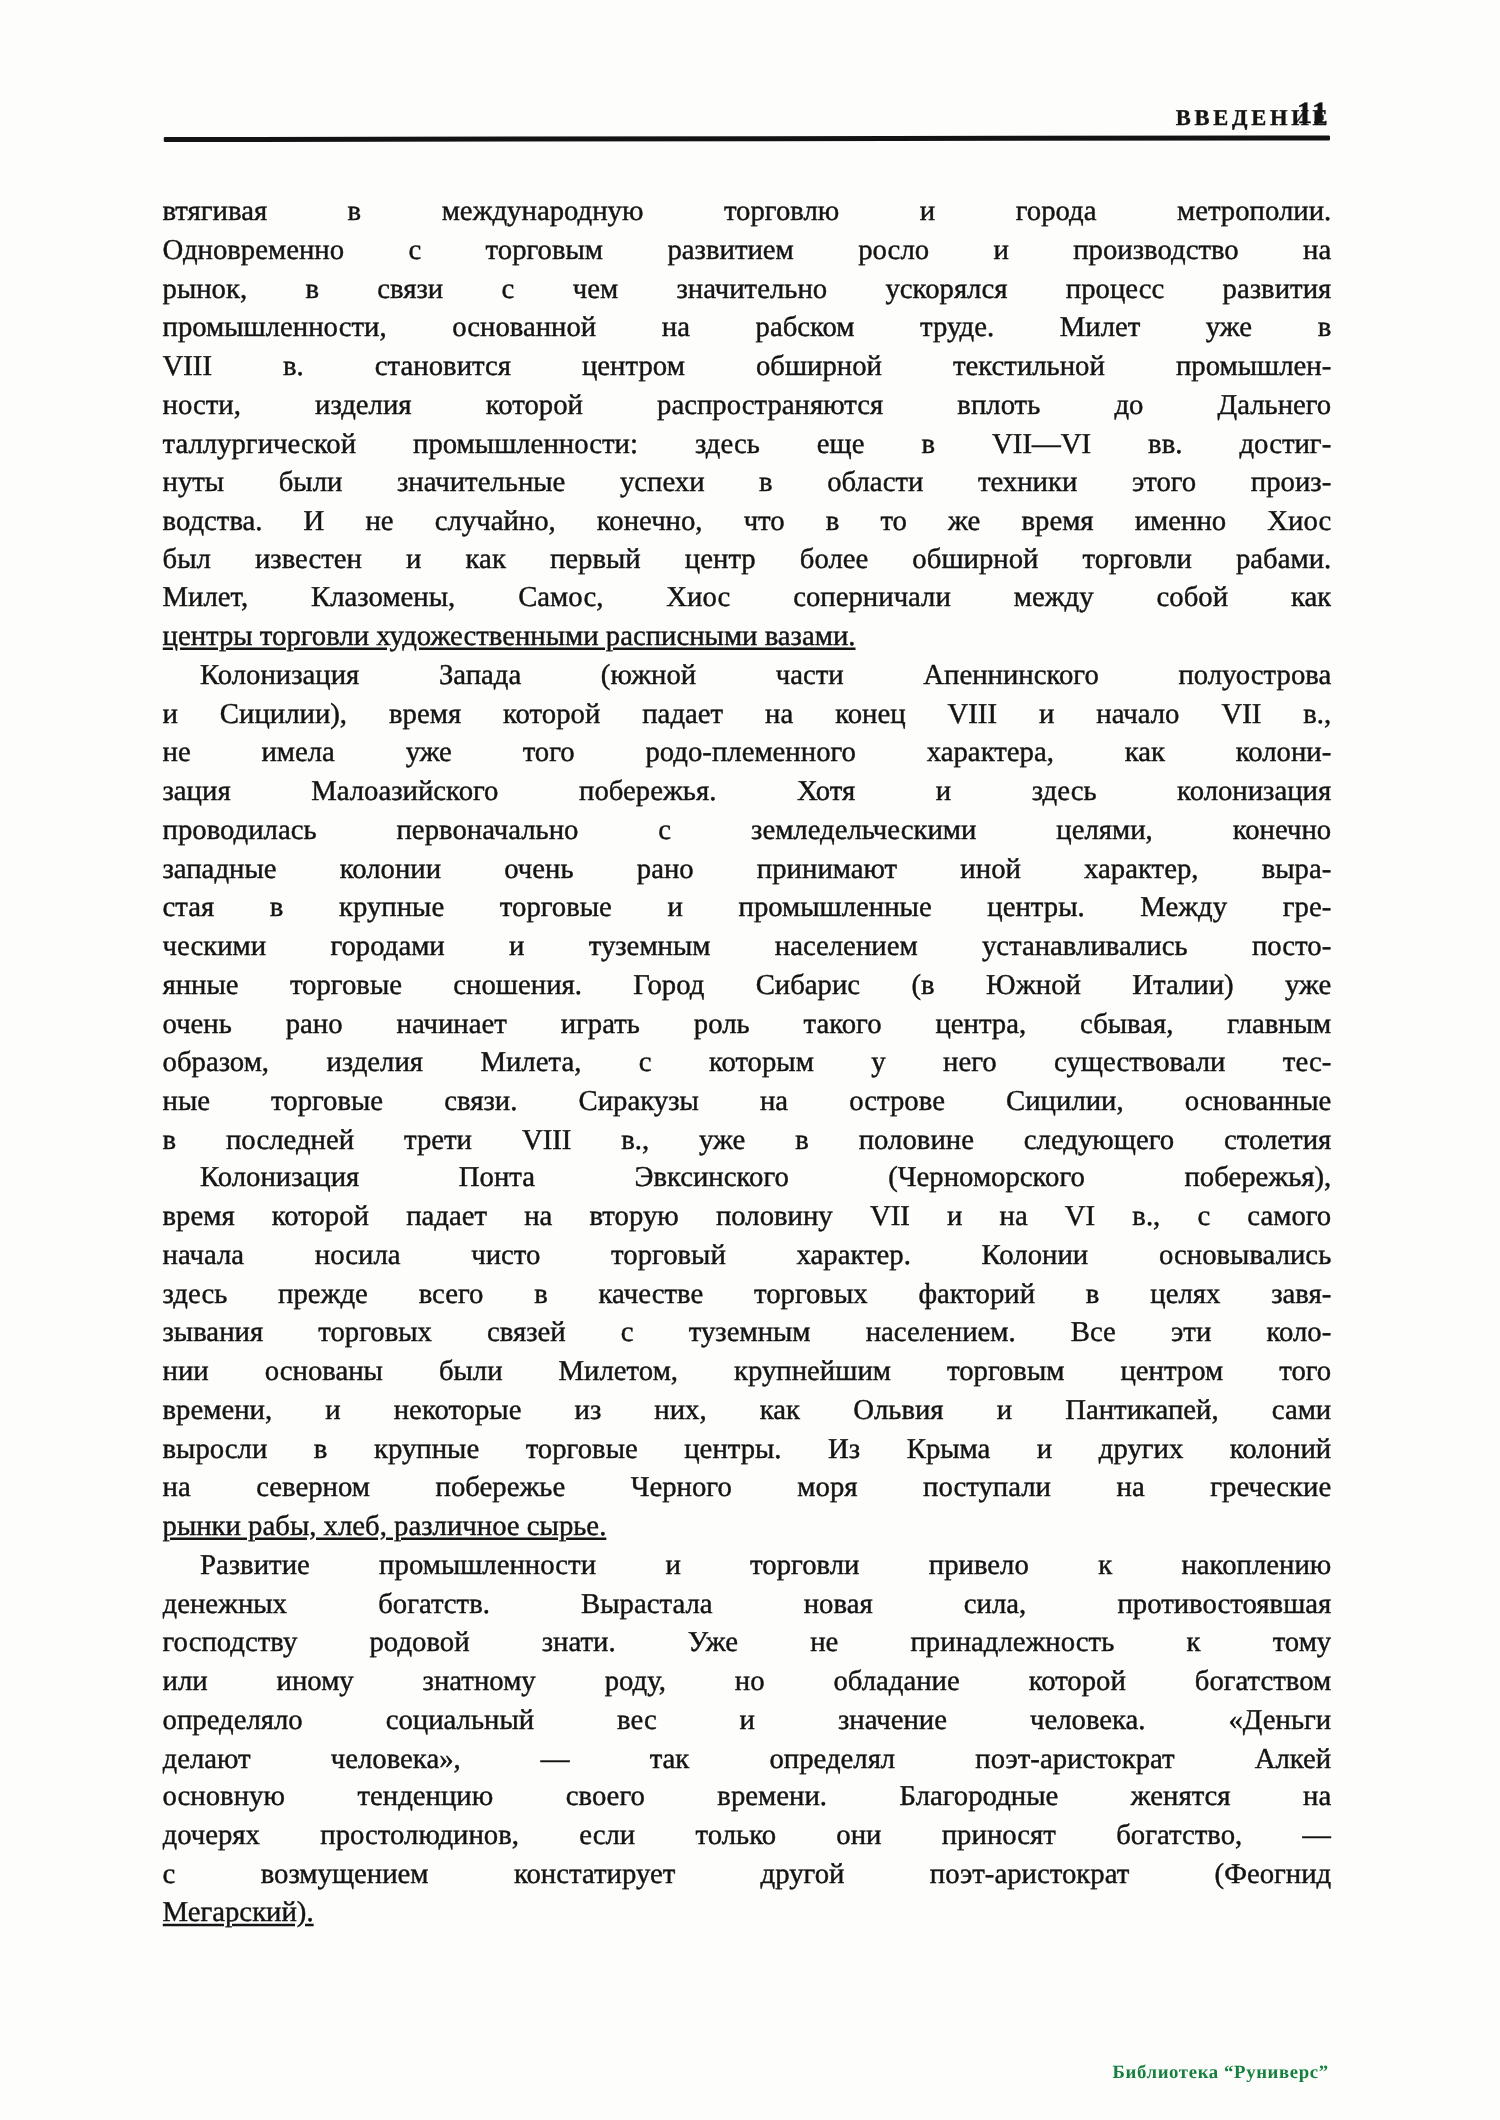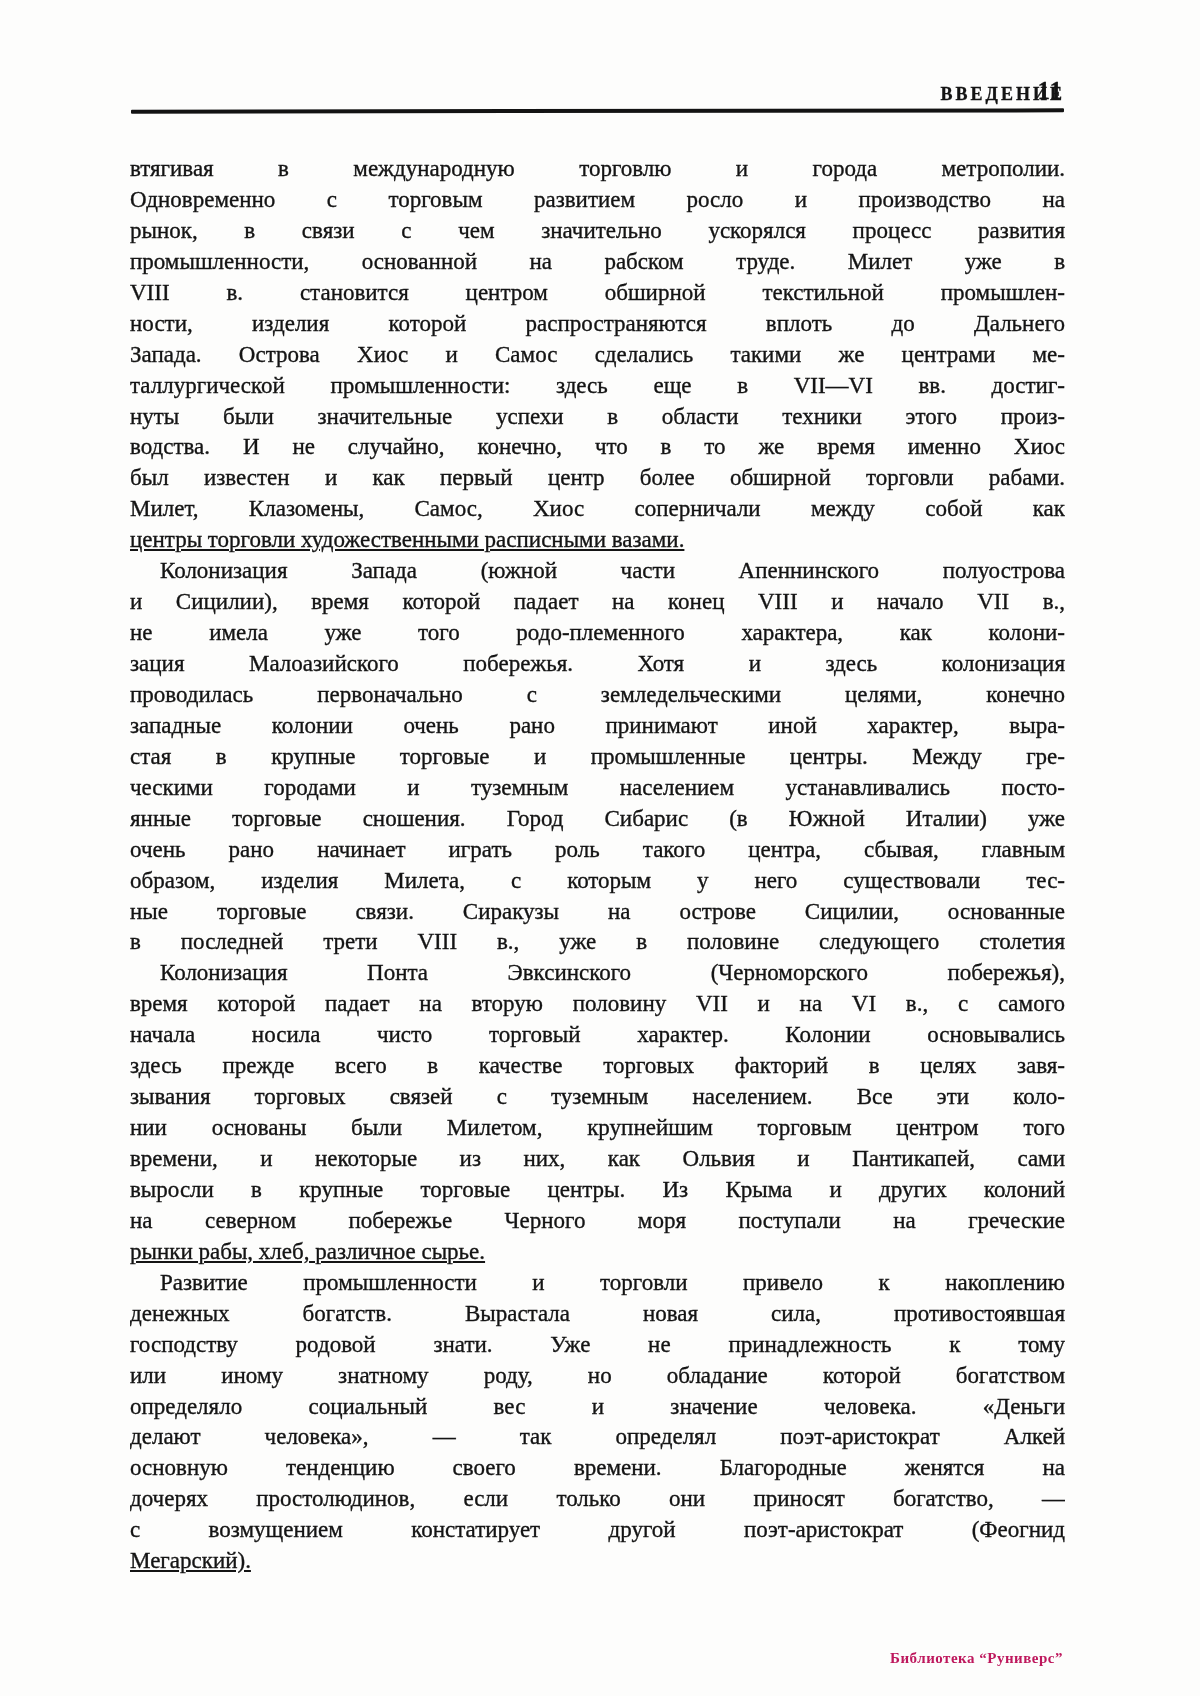--- a/index.html
+++ b/index.html
@@ -77,21 +77,21 @@
     text-align-last: left;
     text-decoration: underline;
   }
   
   .watermark {
     position: absolute;
     top: 1650px;
     right: 137px;
     font-size: 15px;
     font-weight: bold;
-    color: #be185d;
+    color: #15803d;
     letter-spacing: 0.5px;
     font-family: "Liberation Serif", "DejaVu Serif", serif;
   }
 </style>
 </head>
 <body>
 
 <div class="page">
 
   <div class="running-head">
@@ -102,21 +102,20 @@
 
   <div class="head-rule"></div>
 
   <div class="body-text" id="body-text">
       <div class="line">втягивая в международную торговлю и города метрополии.</div>
       <div class="line">Одновременно с торговым развитием росло и производство на</div>
       <div class="line">рынок, в связи с чем значительно ускорялся процесс развития</div>
       <div class="line">промышленности, основанной на рабском труде. Милет уже в</div>
       <div class="line">VIII в. становится центром обширной текстильной промышлен-</div>
       <div class="line">ности, изделия которой распространяются вплоть до Дальнего</div>
-      <div class="line">Запада. Острова Хиос и Самос сделались такими же центрами ме-</div>
       <div class="line">таллургической промышленности: здесь еще в VII—VI вв. достиг-</div>
       <div class="line">нуты были значительные успехи в области техники этого произ-</div>
       <div class="line">водства. И не случайно, конечно, что в то же время именно Хиос</div>
       <div class="line">был известен и как первый центр более обширной торговли рабами.</div>
       <div class="line">Милет, Клазомены, Самос, Хиос соперничали между собой как</div>
       <div class="line para-end">центры торговли художественными расписными вазами.</div>
       <div class="line indent">Колонизация Запада (южной части Апеннинского полуострова</div>
       <div class="line">и Сицилии), время которой падает на конец VIII и начало VII в.,</div>
       <div class="line">не имела уже того родо-племенного характера, как колони-</div>
       <div class="line">зация Малоазийского побережья. Хотя и здесь колонизация</div>

